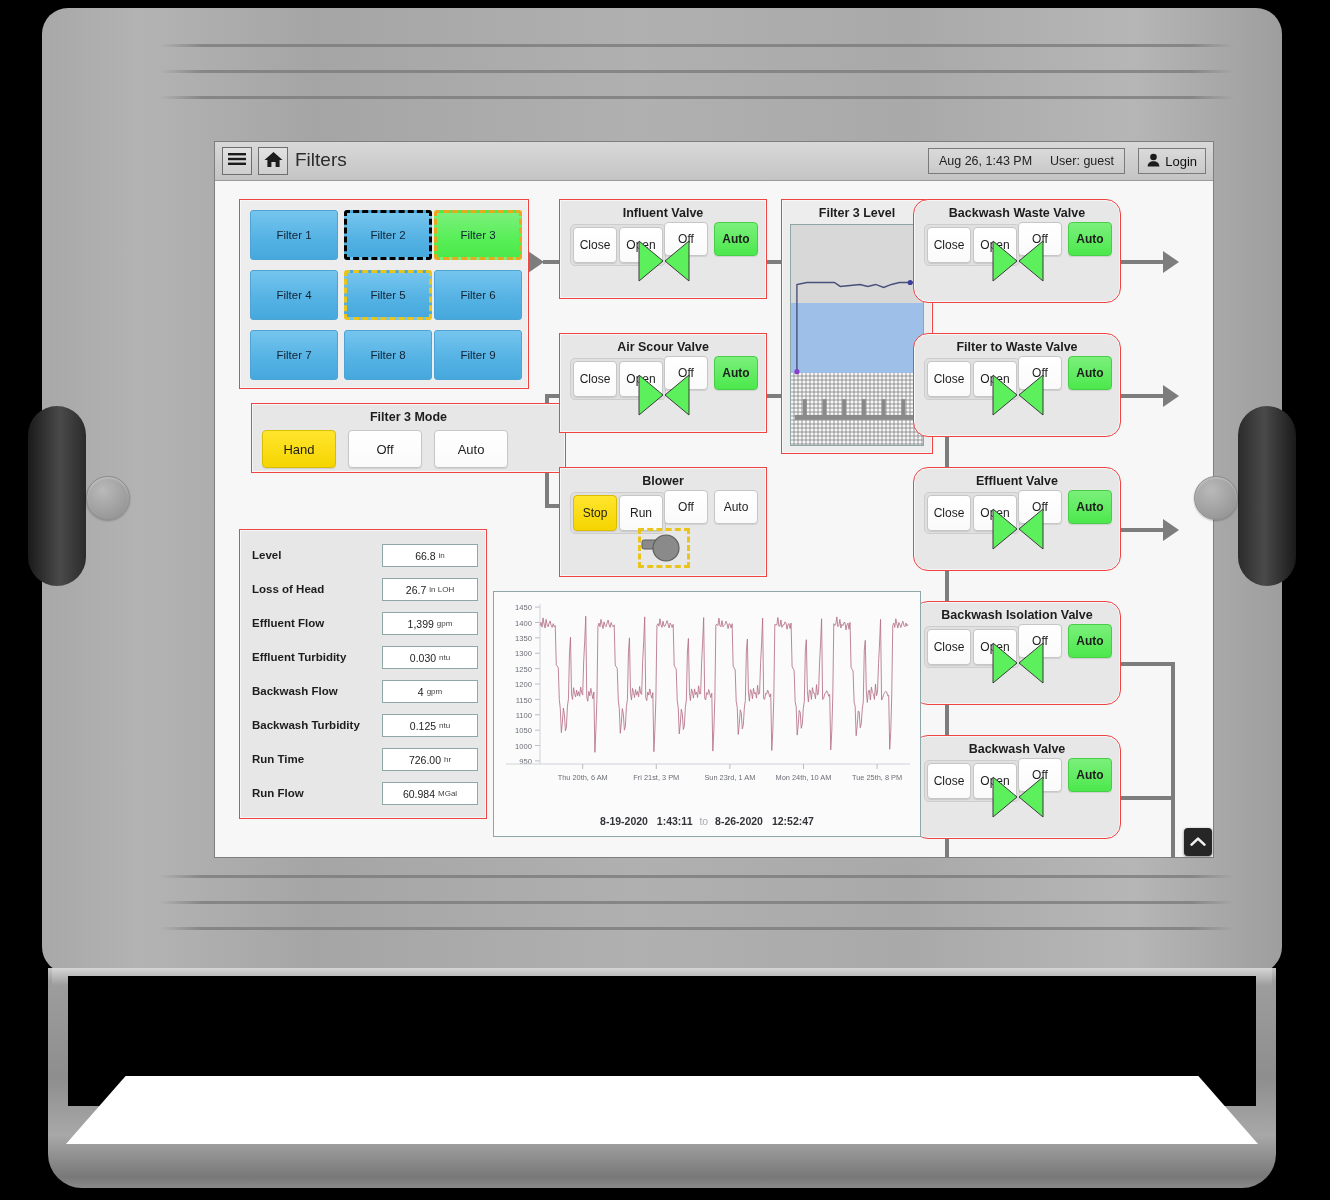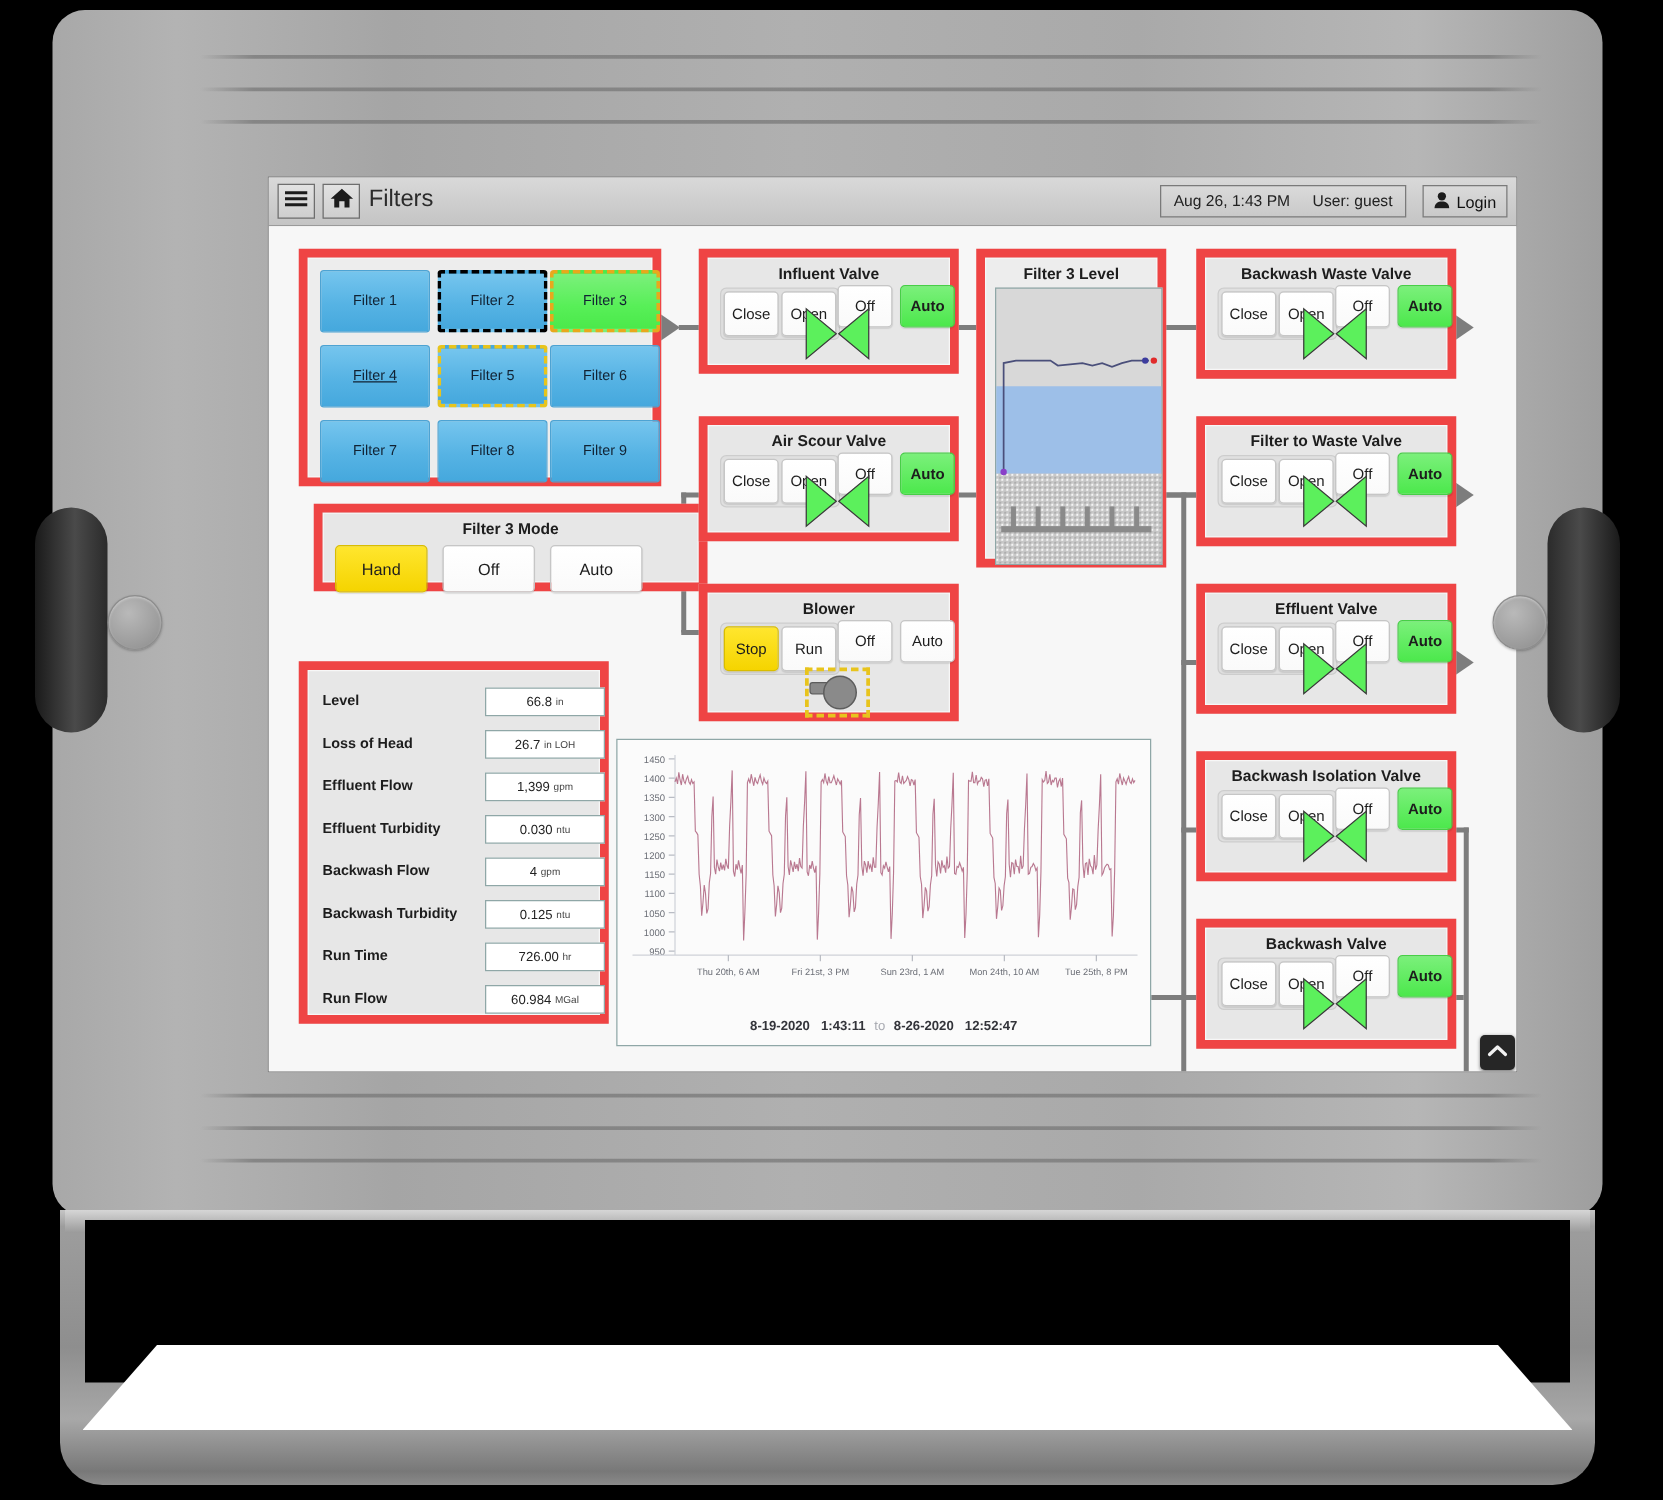--- a/index.html
+++ b/index.html
@@ -108,21 +108,21 @@
     font-size: 13px; color: #111;
   }
 
   
   #canvas { position: absolute; left: 0; top: 39px; width: 1000px; height: 678px; background:#f7f7f7; }
 
   
   .panel {
     position: absolute;
     background: #e7e7e7;
-    border: 7px solid #ef4444;
+    border: 1px solid #ef4444;
     box-shadow: 0 0 0 1px #f7f7f7 inset;
   }
   .panel-title {
     position: absolute; left: 0; right: 0; top: 6px; text-align: center;
     font-size: 12.5px; font-weight: bold; color: #1d1d1d;
   }
 
   
   #filter-grid { left: 24px; top: 18px; width: 290px; height: 190px; background:#ededed; }
   .filter-tile {
@@ -182,21 +182,21 @@
 
   
   #influent-panel { left: 344px; top: 18px; height: 100px; }
   #airscour-panel { left: 344px; top: 152px; height: 100px; }
   #blower-panel   { left: 344px; top: 286px; height: 110px; }
   #blower-panel .btn-group { left: 10px; top: 24px; }
   #blower-panel .off-btn  { left: 104px; top: 22px; }
   #blower-panel .auto-btn { left: 154px; top: 22px; }
 
   
-  .rpanel { left: 742px; width: 208px; }
+  .rpanel { left: 698px; width: 208px; border-radius: 15px; }
   #bww-panel   { top: 18px;  height: 104px; }
   #ftw-panel   { top: 152px; height: 104px; }
   #eff-panel   { top: 286px; height: 104px; }
   #bwiso-panel { top: 420px; height: 104px; }
   #bw-panel    { top: 554px; height: 104px; }
 
   
   .valve-glyph { position: absolute; width: 52px; height: 44px; }
   .valve-glyph svg { display: block; }
 
@@ -338,21 +338,21 @@
         <div class="filter-tile" style="left:10px; top:10px;">
             <span>Filter 1</span>
           </div>
         <div class="filter-tile sel-black" style="left:104px; top:10px;">
             <span>Filter 2</span>
           </div>
         <div class="filter-tile green sel-orange" style="left:194px; top:10px;">
             <span>Filter 3</span>
           </div>
 
-        <div class="filter-tile" style="left:10px; top:70px;text-decoration:underline;">
+        <div class="filter-tile" style="left:10px; top:70px;">
             <span>Filter 4</span>
           </div>
         <div class="filter-tile sel-yellow" style="left:104px; top:70px;">
             <span>Filter 5</span>
           </div>
         <div class="filter-tile" style="left:194px; top:70px;">
             <span>Filter 6</span>
           </div>
 
         <div class="filter-tile" style="left:10px; top:130px;justify-content:center;">

